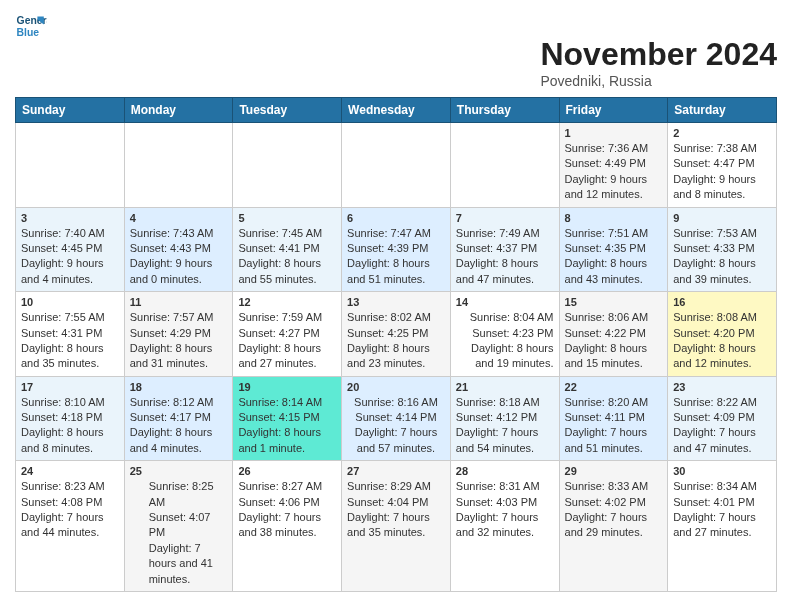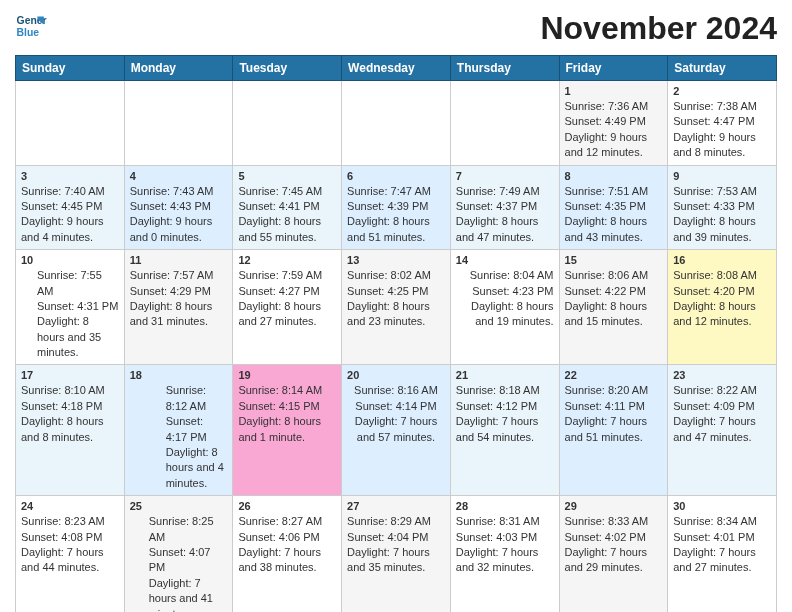--- a/index.html
+++ b/index.html
@@ -25,20 +25,21 @@
       display: flex;
       align-items: center;
       gap: 4px;
     }
     .logo-icon {
       width: 32px;
       height: 32px;
     }
     .title-block {
       text-align: left;
+      margin-top: 26px;
     }
     .month-title {
       font-size: 32px;
       font-weight: bold;
       color: #222;
     }
     .location {
       font-size: 14px;
       color: #555;
     }
@@ -101,20 +102,21 @@
   <div class="header">
     <div class="logo">
       <svg class="logo-icon" viewBox="0 0 40 40">
         <text x="2" y="18" font-size="13" font-weight="bold" fill="#1a5276">General</text>
         <text x="2" y="32" font-size="13" font-weight="bold" fill="#2e86c1">Blue</text>
         <polygon points="28,8 36,8 36,18 28,12" fill="#2e86c1"></polygon>
       </svg>
     </div>
     <div class="title-block">
       <div class="month-title">November 2024</div>
+      <div class="location">Povedniki, Russia</div>
     </div>
   </div>
 
   <table class="calendar">
     <thead>
       <tr>
         <th>Sunday</th>
         <th>Monday</th>
         <th>Tuesday</th>
         <th>Wednesday</th>
@@ -183,21 +185,21 @@
           <td style="background: rgb(234, 244, 251);">
             <span class="day-num">9</span>
             <div class="day-info" style="white-space: pre-line;">Sunrise: 7:53 AM
 Sunset: 4:33 PM
 Daylight: 8 hours and 39 minutes.</div>
           </td>
         </tr>
         <tr>
           <td style="background: rgb(255, 255, 255);">
             <span class="day-num">10</span>
-            <div class="day-info" style="white-space: pre-line; margin-left: 16px;">Sunrise: 7:55 AM
+            <div class="day-info" style="white-space: pre-line;">Sunrise: 7:55 AM
 Sunset: 4:31 PM
 Daylight: 8 hours and 35 minutes.</div>
           </td>
           <td style="background: rgb(245, 245, 245);">
             <span class="day-num">11</span>
             <div class="day-info" style="white-space: pre-line;">Sunrise: 7:57 AM
 Sunset: 4:29 PM
 Daylight: 8 hours and 31 minutes.</div>
           </td>
           <td style="background: rgb(255, 255, 255);">
@@ -233,25 +235,25 @@
         </tr>
         <tr>
           <td style="background: rgb(234, 244, 251);">
             <span class="day-num">17</span>
             <div class="day-info" style="white-space: pre-line;">Sunrise: 8:10 AM
 Sunset: 4:18 PM
 Daylight: 8 hours and 8 minutes.</div>
           </td>
           <td style="background: rgb(221, 238, 255);">
             <span class="day-num">18</span>
-            <div class="day-info" style="white-space: pre-line; margin-left: 36px;">Sunrise: 8:12 AM
+            <div class="day-info" style="white-space: pre-line;">Sunrise: 8:12 AM
 Sunset: 4:17 PM
 Daylight: 8 hours and 4 minutes.</div>
           </td>
-          <td style="background: #f9a8d4;">
+          <td style="background: #5eead4;">
             <span class="day-num">19</span>
             <div class="day-info" style="white-space: pre-line;">Sunrise: 8:14 AM
 Sunset: 4:15 PM
 Daylight: 8 hours and 1 minute.</div>
           </td>
           <td style="background: rgb(221, 238, 255);">
             <span class="day-num">20</span>
             <div class="day-info" style="white-space: pre-line; text-align: center;">Sunrise: 8:16 AM
 Sunset: 4:14 PM
 Daylight: 7 hours and 57 minutes.</div>

